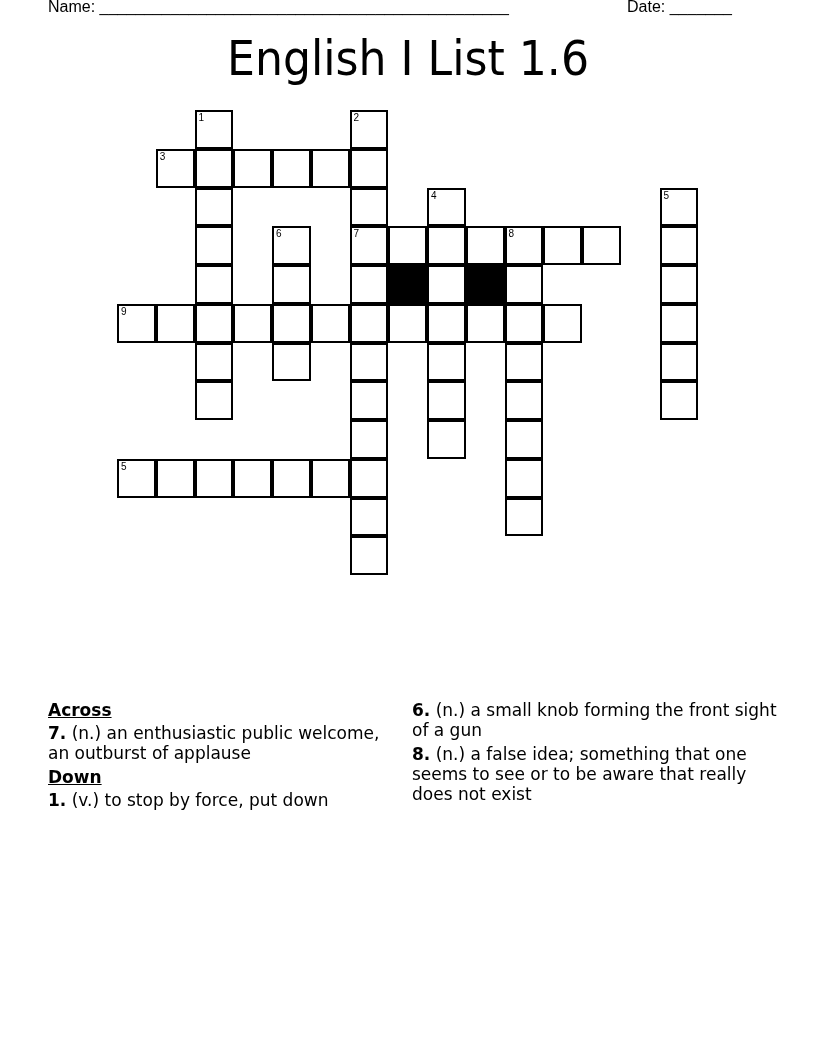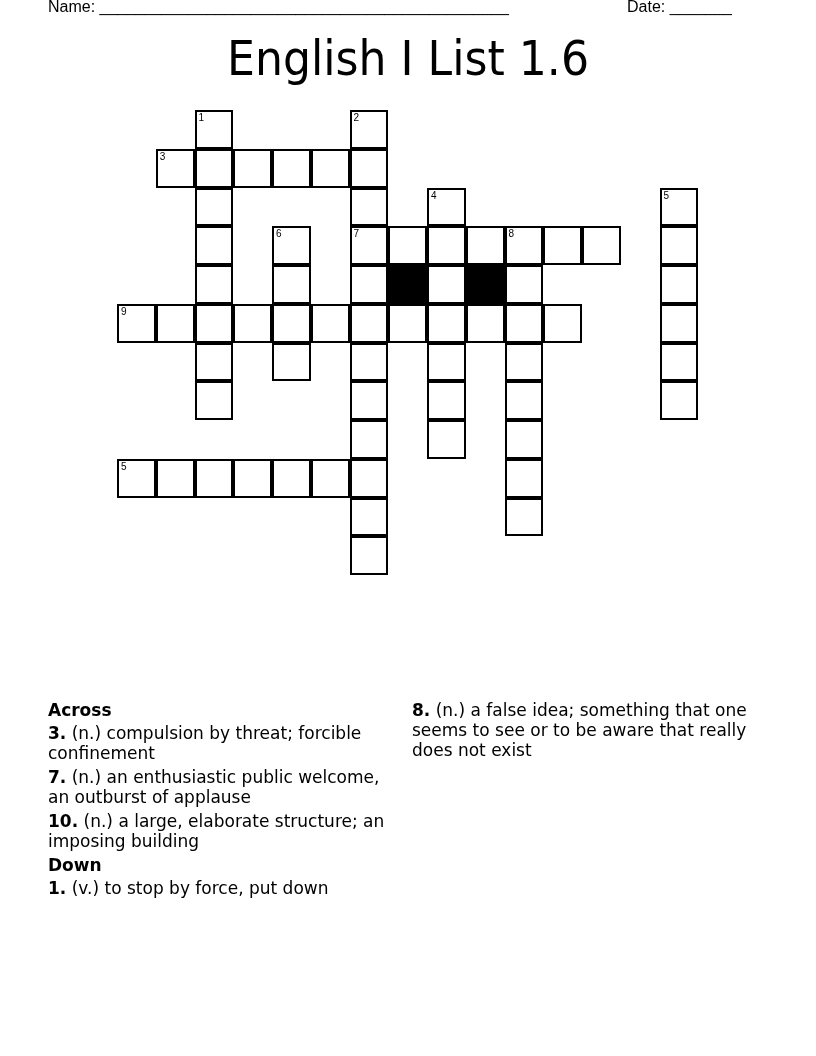--- a/index.html
+++ b/index.html
@@ -7,21 +7,21 @@
   .header-line { position: absolute; top: -2px; left: 48px; font-family: "Liberation Sans", sans-serif; font-size: 16px; white-space: pre; }
   .header-date { position: absolute; top: -2px; left: 627px; font-family: "Liberation Sans", sans-serif; font-size: 16px; white-space: pre; }
   .title { position: absolute; top: 30px; left: 0; width: 816px; text-align: center; font-family: "DejaVu Sans", sans-serif; font-size: 48px; font-weight: normal; letter-spacing: 0px; transform: scaleX(0.92); }
   #grid { position: absolute; left: 0; top: 0; width: 816px; height: 700px; }
   .cell { position: absolute; width: 38.75px; height: 38.75px; box-sizing: border-box; border: 2px solid #000; background: #fff; margin-left: -1px; margin-top: -1px; }
   .cell.black { background: #000; }
   .cell .num { position: absolute; top: 0px; left: 2px; font-family: "Liberation Sans", sans-serif; font-size: 10px; line-height: 11px; }
   .clues { position: absolute; top: 700px; font-family: "DejaVu Sans", sans-serif; font-size: 17px; line-height: 20px; }
   .clues.left { left: 48px; width: 345px; }
   .clues.right { left: 412px; width: 370px; }
-  .clue-heading { font-weight: bold; margin-bottom: 3px; }
+  .clue-heading { font-weight: bold; text-decoration: underline; margin-bottom: 3px; }
   .clue { margin-bottom: 4px; }
   .clue b { font-weight: bold; }
 </style>
 </head>
 <body>
 
 <div class="header-line">Name: ______________________________________________</div>
 <div class="header-date">Date: _______</div>
 
 <div class="title">English I List 1.6</div>
@@ -112,22 +112,21 @@
     <div class="cell" style="left: 195.5px; top: 459.75px;"></div>
     <div class="cell" style="left: 234.25px; top: 459.75px;"></div>
     <div class="cell" style="left: 273px; top: 459.75px;"></div>
     <div class="cell" style="left: 311.75px; top: 459.75px;"></div>
     <div class="cell black" style="left: 389.25px; top: 266px;"></div>
     <div class="cell black" style="left: 466.75px; top: 266px;"></div>
   </div>
 
 <div class="clues left">
   <div class="clue-heading">Across</div>
-  <div class="clue"><b>3.</b><span> (n.) compulsion by threat; forcible confinement</span></div>
   <div class="clue"><b>7.</b><span> (n.) an enthusiastic public welcome, an outburst of applause</span></div>
-  <div class="clue"><b>10.</b><span> (n.) a large, elaborate structure; an imposing building</span></div>
   <div class="clue-heading">Down</div>
   <div class="clue"><b>1.</b><span> (v.) to stop by force, put down</span></div>
 </div>
 
 <div class="clues right">
+  <div class="clue"><b>6.</b><span> (n.) a small knob forming the front sight of a gun</span></div>
   <div class="clue"><b>8.</b><span> (n.) a false idea; something that one seems to see or to be aware that really does not exist</span></div>
 </div>
 
 </body></html>

